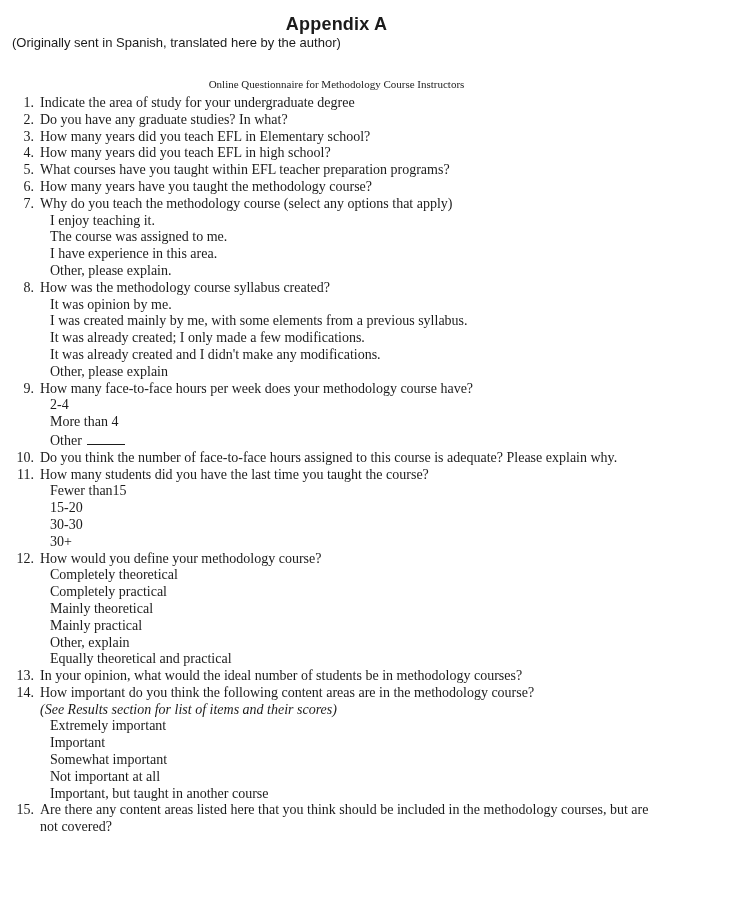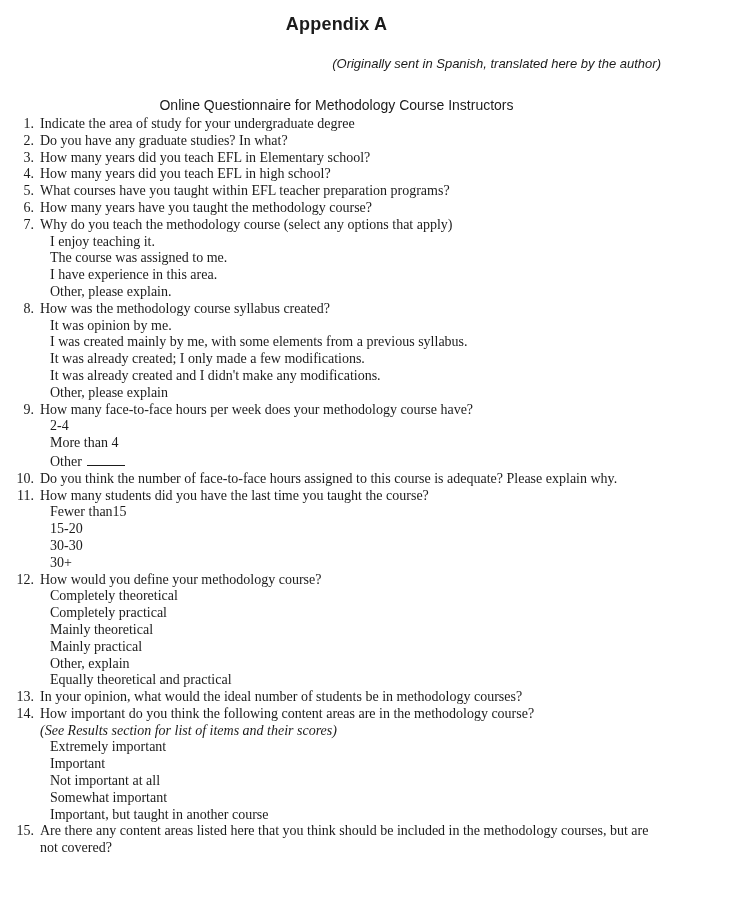--- a/index.html
+++ b/index.html
@@ -22,33 +22,31 @@
   .doc-title {
     margin-top: 13px;
     text-align: center;
     font-family: "Liberation Sans", sans-serif;
     font-weight: bold;
     font-size: 18px;
     line-height: 22px;
     letter-spacing: 0.2px;
   }
   .doc-subtitle {
-    margin-top: 21px;
-    text-align: right;
+    text-align: left;
     font-family: "Liberation Sans", sans-serif;
-    font-style: italic;
     font-size: 13px;
     line-height: 16px;
   }
   .doc-heading {
     margin-top: 25px;
     margin-bottom: 3px;
     text-align: center;
-    font-family: Liberation Sans, sans-serif;
-    font-size: 14px;
+    font-family: Liberation Serif, serif;
+    font-size: 11px;
     line-height: 16px;
   }
   .q-list {
     font-size: 14px;
     line-height: 16.8px;
   }
   .q-row {
     display: flex;
     align-items: flex-start;
   }
@@ -189,22 +187,22 @@
           <div class="q-text">In your opinion, what would the ideal number of students be in methodology courses?</div>
         </div>
       </div>
       <div class="q-row">
         <div class="q-num">14.</div>
         <div class="q-body">
           <div class="q-text">How important do you think the following content areas are in the methodology course?</div>
           <div class="q-note">(See Results section for list of items and their scores)</div>
           <div class="q-opt">Extremely important</div>
           <div class="q-opt">Important</div>
+          <div class="q-opt">Somewhat important</div>
           <div class="q-opt">Not important at all</div>
-          <div class="q-opt">Somewhat important</div>
           <div class="q-opt">Important, but taught in another course</div>
         </div>
       </div>
       <div class="q-row">
         <div class="q-num">15.</div>
         <div class="q-body">
           <div class="q-text">Are there any content areas listed here that you think should be included in the methodology courses, but are not covered?</div>
         </div>
       </div>
     </div>

